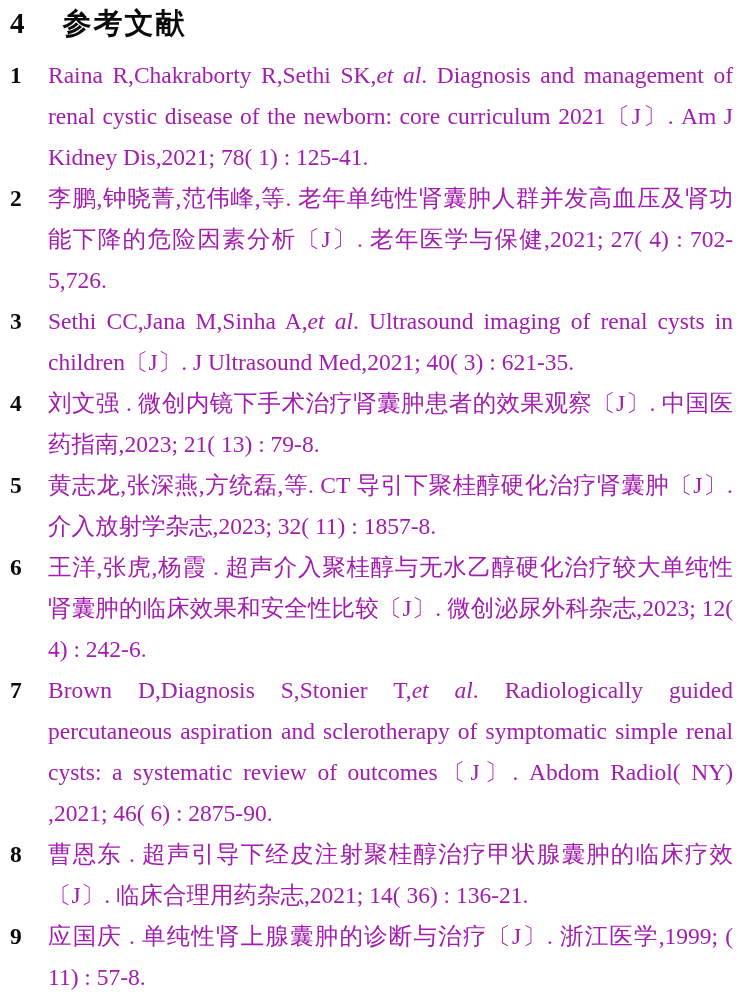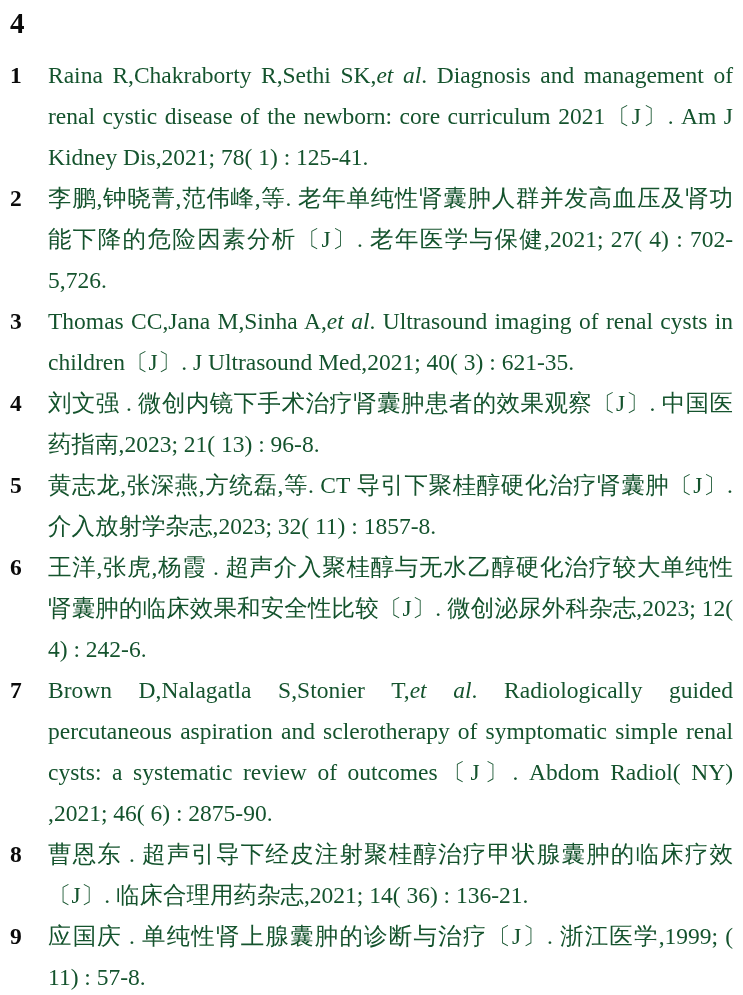--- a/index.html
+++ b/index.html
@@ -51,67 +51,68 @@
     font-size: 23.5px;
     line-height: 41px;
     color: #0a0a0a;
   }
   .ref-text {
     flex: 1 1 auto;
     margin: 0;
     font-size: 23.5px;
     line-height: 41px;
     text-align: justify;
-    color: #14532d;
+    color: #a21caf;
   }
   .ref-text i {
     font-style: italic;
   }
 </style>
 </head>
 <body>
 
 <main class="page">
   <h2 class="heading">
     <span class="heading-num">4</span>
+    <span class="heading-title">参考文献</span>
   </h2>
   <ol class="ref-list">
   <li class="ref-item">
     <span class="ref-num">1</span>
     <p class="ref-text"><span>Raina R,Chakraborty R,Sethi SK,</span><i>et al</i><span>. Diagnosis and management of renal cystic disease of the newborn: core curriculum 2021〔J〕. Am J Kidney Dis,2021; 78( 1) : 125-41.</span></p>
   </li>
 
   <li class="ref-item">
     <span class="ref-num">2</span>
     <p class="ref-text"><span>李鹏,钟晓菁,范伟峰,等. 老年单纯性肾囊肿人群并发高血压及肾功能下降的危险因素分析〔J〕. 老年医学与保健,2021; 27( 4) : 702-5,726.</span></p>
   </li>
 
   <li class="ref-item">
     <span class="ref-num">3</span>
-    <p class="ref-text"><span>Thomas CC,Jana M,Sinha A,</span><i>et al</i><span>. Ultrasound imaging of renal cysts in children〔J〕. J Ultrasound Med,2021; 40( 3) : 621-35.</span></p>
+    <p class="ref-text"><span>Sethi CC,Jana M,Sinha A,</span><i>et al</i><span>. Ultrasound imaging of renal cysts in children〔J〕. J Ultrasound Med,2021; 40( 3) : 621-35.</span></p>
   </li>
 
   <li class="ref-item">
     <span class="ref-num">4</span>
-    <p class="ref-text"><span>刘文强 . 微创内镜下手术治疗肾囊肿患者的效果观察〔J〕. 中国医药指南,2023; 21( 13) : 96-8.</span></p>
+    <p class="ref-text"><span>刘文强 . 微创内镜下手术治疗肾囊肿患者的效果观察〔J〕. 中国医药指南,2023; 21( 13) : 79-8.</span></p>
   </li>
 
   <li class="ref-item">
     <span class="ref-num">5</span>
     <p class="ref-text"><span>黄志龙,张深燕,方统磊,等. CT 导引下聚桂醇硬化治疗肾囊肿〔J〕. 介入放射学杂志,2023; 32( 11) : 1857-8.</span></p>
   </li>
 
   <li class="ref-item">
     <span class="ref-num">6</span>
     <p class="ref-text"><span>王洋,张虎,杨霞 . 超声介入聚桂醇与无水乙醇硬化治疗较大单纯性肾囊肿的临床效果和安全性比较〔J〕. 微创泌尿外科杂志,2023; 12( 4) : 242-6.</span></p>
   </li>
 
   <li class="ref-item">
     <span class="ref-num">7</span>
-    <p class="ref-text"><span>Brown D,Nalagatla S,Stonier T,</span><i>et al</i><span>. Radiologically guided percutaneous aspiration and sclerotherapy of symptomatic simple renal cysts: a systematic review of outcomes〔J〕. Abdom Radiol( NY) ,2021; 46( 6) : 2875-90.</span></p>
+    <p class="ref-text"><span>Brown D,Diagnosis S,Stonier T,</span><i>et al</i><span>. Radiologically guided percutaneous aspiration and sclerotherapy of symptomatic simple renal cysts: a systematic review of outcomes〔J〕. Abdom Radiol( NY) ,2021; 46( 6) : 2875-90.</span></p>
   </li>
 
   <li class="ref-item">
     <span class="ref-num">8</span>
     <p class="ref-text"><span>曹恩东 . 超声引导下经皮注射聚桂醇治疗甲状腺囊肿的临床疗效〔J〕. 临床合理用药杂志,2021; 14( 36) : 136-21.</span></p>
   </li>
 
   <li class="ref-item">
     <span class="ref-num">9</span>
     <p class="ref-text"><span>应国庆 . 单纯性肾上腺囊肿的诊断与治疗〔J〕. 浙江医学,1999; ( 11) : 57-8.</span></p>

